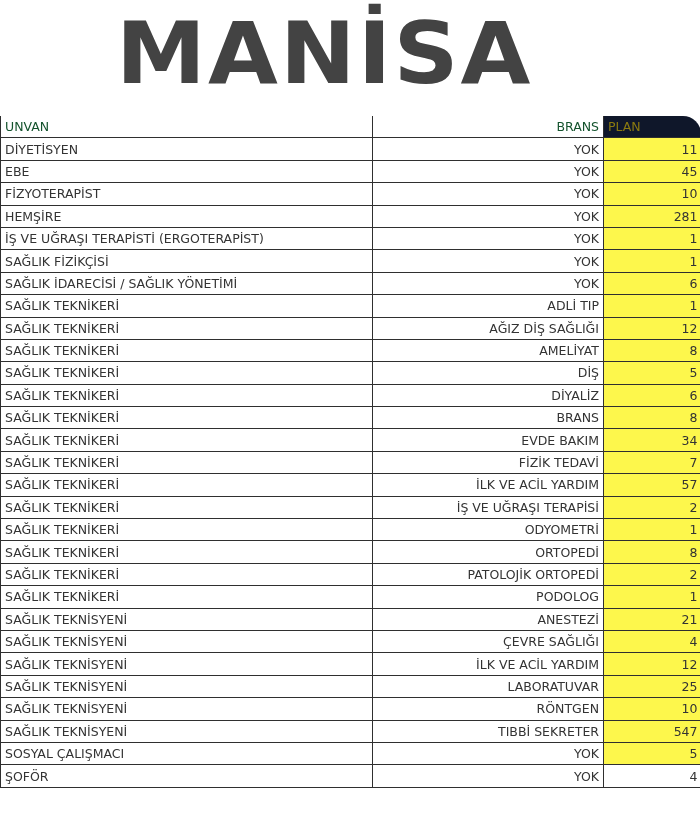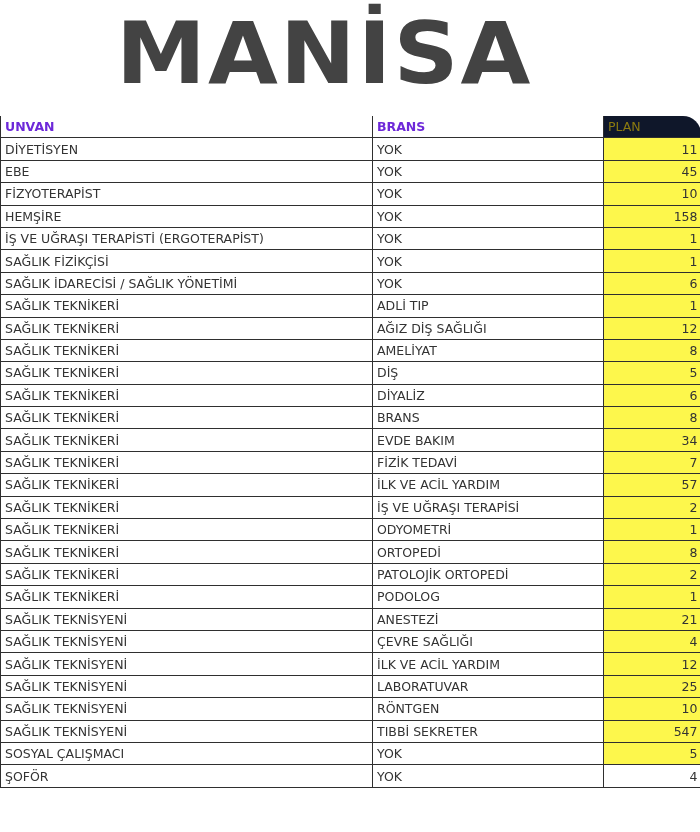--- a/index.html
+++ b/index.html
@@ -20,22 +20,22 @@
   table {
     border-collapse:collapse; table-layout:fixed; width:700px;
     font-family:"DejaVu Sans", sans-serif; font-size:12.5px; color:#333;
   }
   col.c1 { width:372px; } col.c2 { width:231px; } col.c3 { width:97px; }
   td, th {
     height:21.4px; padding:0 4px; border-top:1.5px solid #2f2f2f; border-bottom:1.5px solid #2f2f2f;
     white-space:nowrap; overflow:hidden; text-align:left; font-weight:normal;
   }
   td.c1, th.c1 { border-left:1.5px solid #2f2f2f; border-right:1.5px solid #2f2f2f; }
-  td.c2, th.c2 { border-right:1.5px solid #2f2f2f; }
-  th { font-weight:bold; color:#6d28d9; font-size:12.5px; }
+  td.c2, th.c2 { border-right:1.5px solid #2f2f2f;text-align:right; }
+  th { font-weight:normal; color:#14532d; font-size:12.5px; }
   th.c3 { color:#8a7a10; font-weight:normal; background:#0f172a; border-top-right-radius:18px;margin-left:8px; }
   td.c3 { text-align:right; padding-right:3px; background:#fdf74c; color:#333; }
   td.c3.plain { background:#ffffff; }
   .header-row th { border-top:none; }
 </style>
 </head>
 <body>
 
 <div class="title">
   <span>MANİSA</span>
@@ -67,21 +67,21 @@
           <td class="c3">45</td>
         </tr>
         <tr>
           <td class="c1">FİZYOTERAPİST</td>
           <td class="c2">YOK</td>
           <td class="c3">10</td>
         </tr>
         <tr>
           <td class="c1">HEMŞİRE</td>
           <td class="c2">YOK</td>
-          <td class="c3">158</td>
+          <td class="c3">281</td>
         </tr>
         <tr>
           <td class="c1">İŞ VE UĞRAŞI TERAPİSTİ (ERGOTERAPİST)</td>
           <td class="c2">YOK</td>
           <td class="c3">1</td>
         </tr>
         <tr>
           <td class="c1">SAĞLIK FİZİKÇİSİ</td>
           <td class="c2">YOK</td>
           <td class="c3">1</td>

